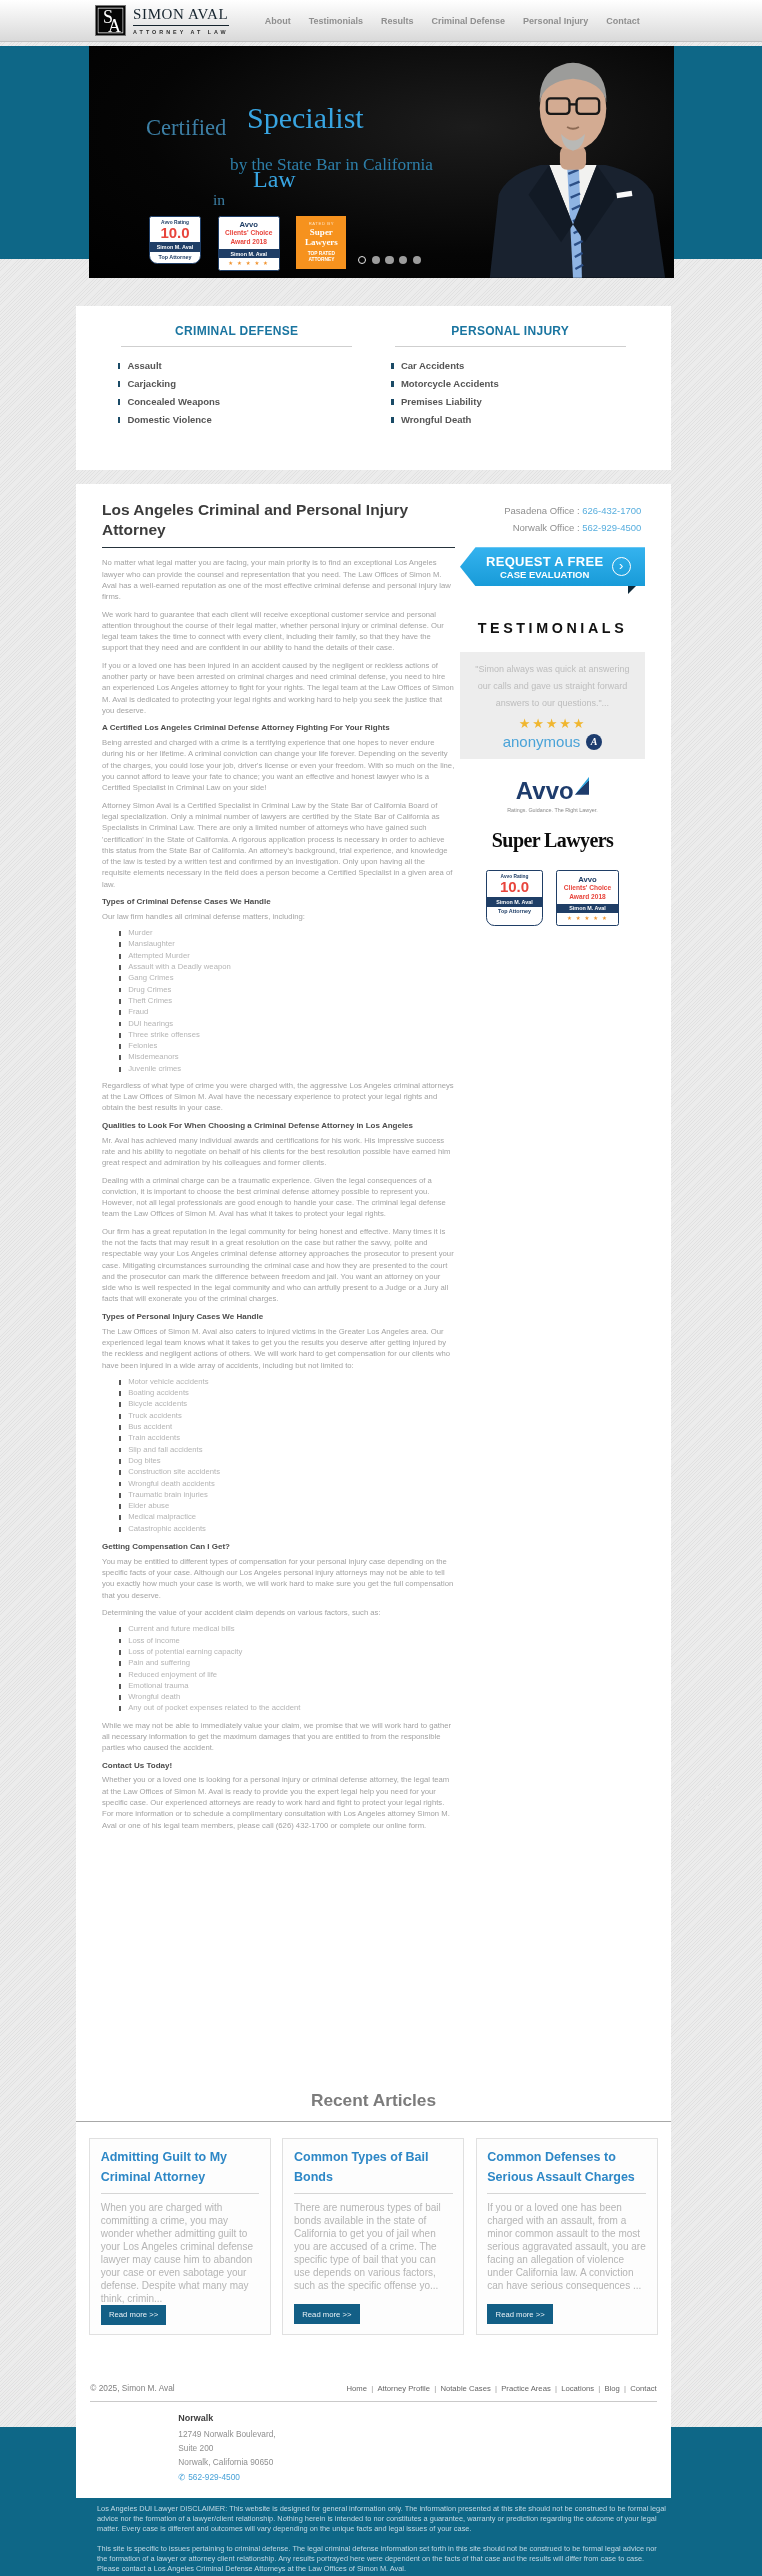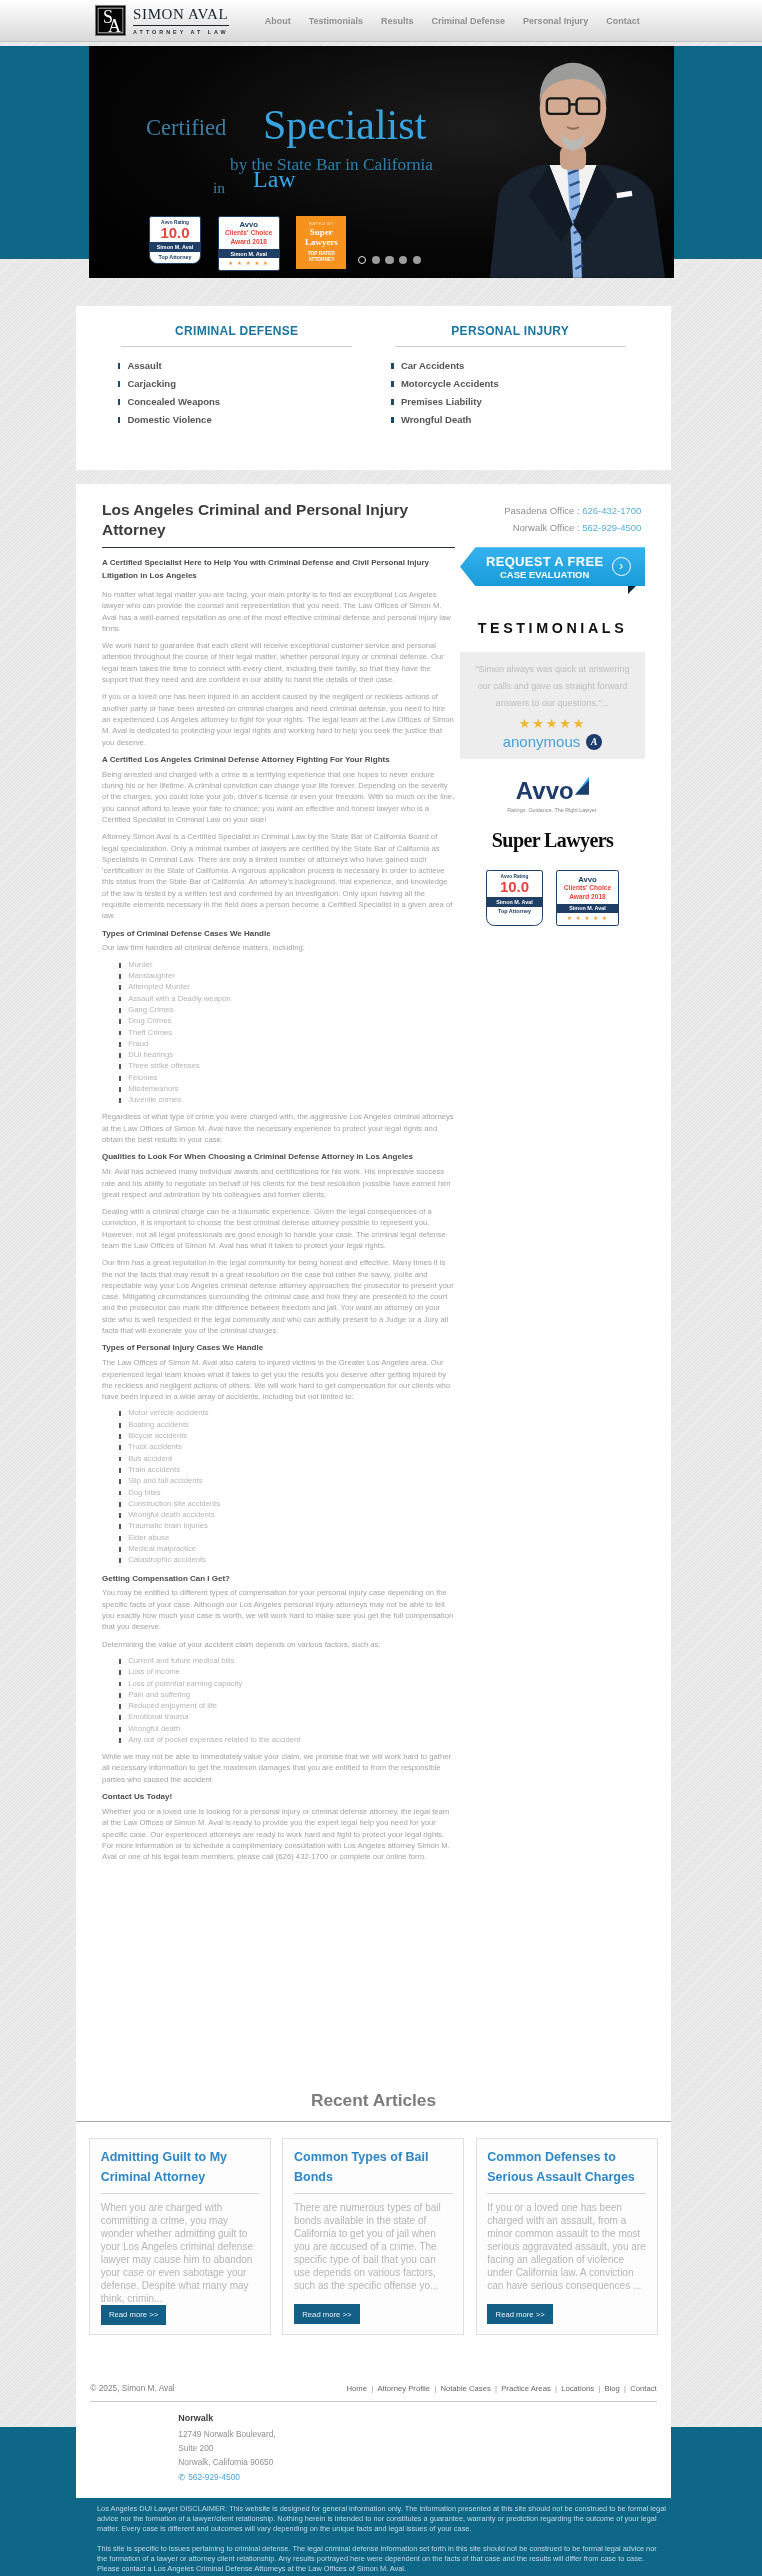--- a/index.html
+++ b/index.html
@@ -27,23 +27,23 @@
   .main-nav { display:flex; gap:18px; margin-left:36px; }
   .main-nav div { color:#8f8f8f; font-size:9px; font-weight:bold; cursor:pointer; }
 
   
   .hero { position:absolute; top:42px; left:0; width:762px; height:238px; }
   .hero-teal { position:absolute; top:3.6px; left:0; width:762px; height:213px; background:#0e6787; }
   .hero-slider { position:absolute; top:3.6px; left:89px; width:585px; height:232px;
     background: radial-gradient(ellipse at 65% 35%, #1c1c1c 0%, #050505 60%, #000 100%); overflow:hidden; }
   .hl { position:absolute; font-family:"Liberation Serif",serif; }
   .hl-certified { left:57px; top:69px; font-size:22.6px; color:#3c7fa5; }
-  .hl-specialist { left:158px; top:55px; font-size:42px; color:#38a5e2;margin-left:16px; }
+  .hl-specialist { left:158px; top:55px; font-size:30px; color:#38a5e2; }
   .hl-line2 { left:141px; top:109px; font-size:17.3px; color:#2d7ea8; }
-  .hl-in { left:124px; top:133px; font-size:15.5px; color:#3c7fa5; }
+  .hl-in { left:124px; top:145px; font-size:15.5px; color:#3c7fa5; }
   .hl-law { left:164px; top:120px; font-size:24px; color:#38a5e2; }
   .hero-badges { position:absolute; left:60px; top:170px; display:flex; gap:16.7px; align-items:flex-start; }
 
   .badge-shield { width:52px; background:#fff; border:1.8px solid #1f3e66; border-radius:2.4px 2.4px 8.3px 8.3px;
     text-align:center; padding:3px 1.2px 3.6px; }
   .badge-shield .b-label { font-size:4.8px; font-weight:bold; color:#1f3e66; }
   .badge-shield .b-score { font-size:15px; font-weight:bold; color:#e8453c; line-height:1.05; }
   .b-band { background:#1f3e66; color:#fff; font-size:5.4px; font-weight:bold; padding:1.8px 0;
     margin:1.8px -1.2px 1.8px; }
   .badge-shield .b-sub { font-size:5.4px; font-weight:bold; color:#1f3e66; }
@@ -274,21 +274,20 @@
         <div>Premises Liability</div>
         <div>Wrongful Death</div>
       </div>
   </div>
 </div>
 
 <div class="card main-card">
   <div class="m-left">
     <h1>Los Angeles Criminal and Personal Injury Attorney</h1>
     <div class="h1-divider"></div>
-    <div class="intro-heading">A Certified Specialist Here to Help You with Criminal Defense and Civil Personal Injury Litigation in Los Angeles</div>
     <p>No matter what legal matter you are facing, your main priority is to find an exceptional Los Angeles lawyer who can provide the counsel and representation that you need. The Law Offices of Simon M. Aval has a well-earned reputation as one of the most effective criminal defense and personal injury law firms.</p>
     <p>We work hard to guarantee that each client will receive exceptional customer service and personal attention throughout the course of their legal matter, whether personal injury or criminal defense. Our legal team takes the time to connect with every client, including their family, so that they have the support that they need and are confident in our ability to hand the details of their case.</p>
     <p>If you or a loved one has been injured in an accident caused by the negligent or reckless actions of another party or have been arrested on criminal charges and need criminal defense, you need to hire an experienced Los Angeles attorney to fight for your rights. The legal team at the Law Offices of Simon M. Aval is dedicated to protecting your legal rights and working hard to help you seek the justice that you deserve.</p>
     <h3>A Certified Los Angeles Criminal Defense Attorney Fighting For Your Rights</h3>
     <p>Being arrested and charged with a crime is a terrifying experience that one hopes to never endure during his or her lifetime. A criminal conviction can change your life forever. Depending on the severity of the charges, you could lose your job, driver's license or even your freedom. With so much on the line, you cannot afford to leave your fate to chance; you want an effective and honest lawyer who is a Certified Specialist in Criminal Law on your side!</p>
     <p>Attorney Simon Aval is a Certified Specialist in Criminal Law by the State Bar of California Board of legal specialization. Only a minimal number of lawyers are certified by the State Bar of California as Specialists in Criminal Law. There are only a limited number of attorneys who have gained such 'certification' in the State of California. A rigorous application process is necessary in order to achieve this status from the State Bar of California. An attorney's background, trial experience, and knowledge of the law is tested by a written test and confirmed by an investigation. Only upon having all the requisite elements necessary in the field does a person become a Certified Specialist in a given area of law.</p>
     <h3>Types of Criminal Defense Cases We Handle</h3>
     <p>Our law firm handles all criminal defense matters, including:</p>
     <ul>
         <li>Murder</li>

